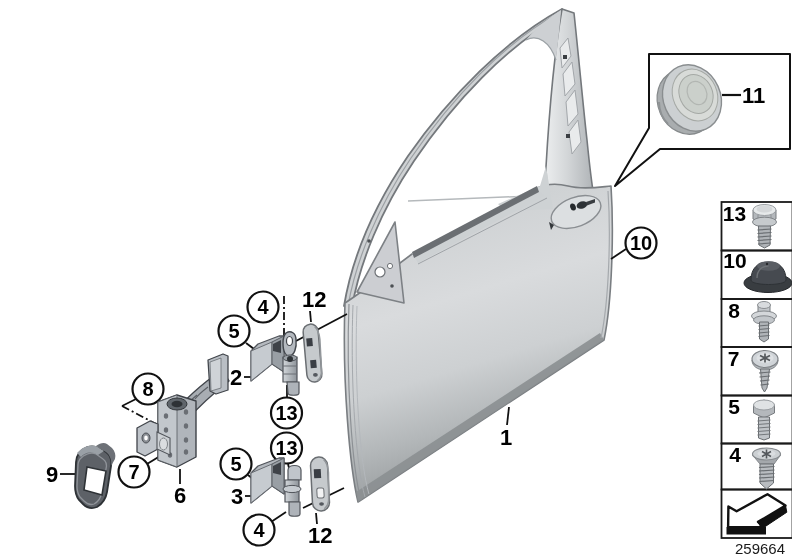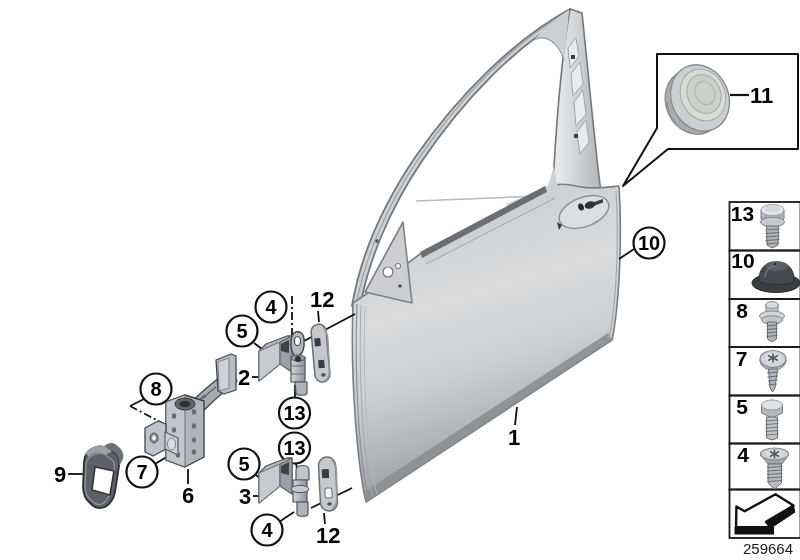--- a/index.html
+++ b/index.html
@@ -1,16 +1,16 @@
 <!DOCTYPE html>
 <html><head>
 <meta charset="utf-8">
 <style>
 html,body{margin:0;padding:0;background:#fff;}
-#c{position:relative;width:792px;height:560px;overflow:hidden;font-family:"Liberation Sans",sans-serif;padding-left:8px;}
+#c{position:relative;width:792px;height:560px;overflow:hidden;font-family:"Liberation Sans",sans-serif;}
 text{font-family:"Liberation Sans",sans-serif;}
 .lbl{font-weight:bold;font-size:22px;fill:#000;}
 .clbl{font-weight:bold;font-size:20px;fill:#000;}
 .tlbl{font-weight:bold;font-size:21px;fill:#000;}
 </style>
 </head>
 <body>
 <div id="c">
 <svg width="800" height="560" viewBox="0 0 800 560">
 <defs>

